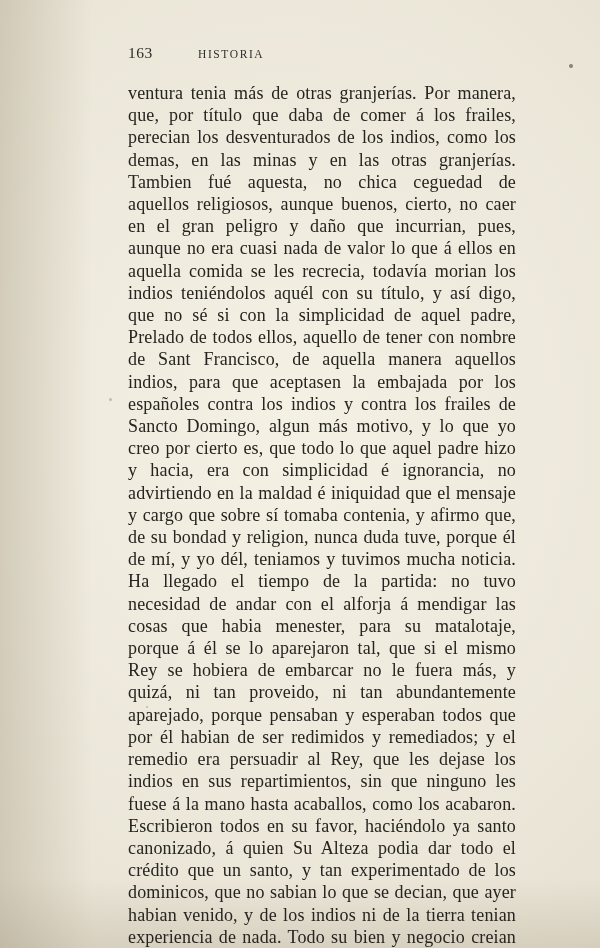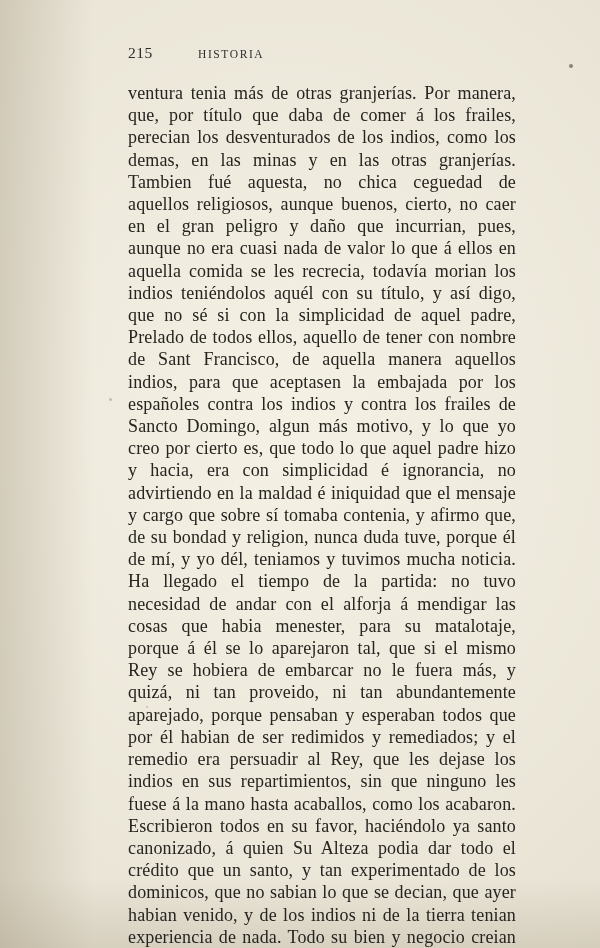--- a/index.html
+++ b/index.html
@@ -97,20 +97,20 @@
 
 <div class="page">
   <div class="page-edge-left"></div>
   <div class="page-edge-bottom"></div>
   <div class="marginal-dot"></div>
   <div class="speck s1"></div>
   <div class="speck s2"></div>
 
   <div class="content">
     <div class="header-row">
-      <div class="folio">215</div>
+      <div class="folio">163</div>
       <div class="running-head">HISTORIA</div>
     </div>
     <div class="body-text">
       <p>ventura tenia más de otras granjerías. Por manera, que, por título que daba de comer á los frailes, perecian los desventurados de los indios, como los demas, en las minas y en las otras granjerías. Tambien fué aquesta, no chica ceguedad de aquellos religiosos, aunque buenos, cierto, no caer en el gran peligro y daño que incurrian, pues, aunque no era cuasi nada de valor lo que á ellos en aquella comida se les recrecia, todavía morian los indios teniéndolos aquél con su título, y así digo, que no sé si con la simplicidad de aquel padre, Prelado de todos ellos, aquello de tener con nombre de Sant Francisco, de aquella manera aquellos indios, para que aceptasen la embajada por los españoles contra los indios y contra los frailes de Sancto Domingo, algun más motivo, y lo que yo creo por cierto es, que todo lo que aquel padre hizo y hacia, era con simplicidad é ignorancia, no advirtiendo en la maldad é iniquidad que el mensaje y cargo que sobre sí tomaba contenia, y afirmo que, de su bondad y religion, nunca duda tuve, porque él de mí, y yo dél, teniamos y tuvimos mucha noticia. Ha llegado el tiempo de la partida: no tuvo necesidad de andar con el alforja á mendigar las cosas que habia menester, para su matalotaje, porque á él se lo aparejaron tal, que si el mismo Rey se hobiera de embarcar no le fuera más, y quizá, ni tan proveido, ni tan abundantemente aparejado, porque pensaban y esperaban todos que por él habian de ser redimidos y remediados; y el remedio era persuadir al Rey, que les dejase los indios en sus repartimientos, sin que ninguno les fuese á la mano hasta acaballos, como los acabaron. Escribieron todos en su favor, haciéndolo ya santo canonizado, á quien Su Alteza podia dar todo el crédito que un santo, y tan experimentado de los dominicos, que no sabian lo que se decian, que ayer habian venido, y de los indios ni de la tierra tenian experiencia de nada. Todo su bien y negocio creian que pendia de acreditar al padre fray Alonso del Espinal, y desacreditar los dominicos, que contra sus pecados habian predicado. Escribieron al obispo de Búrgos, D. Juan de Fonseca, y á Lope Conchillos, Secretario, que todo lo gober-</p>
     </div>
   </div>
 </div>
 
 </body></html>

